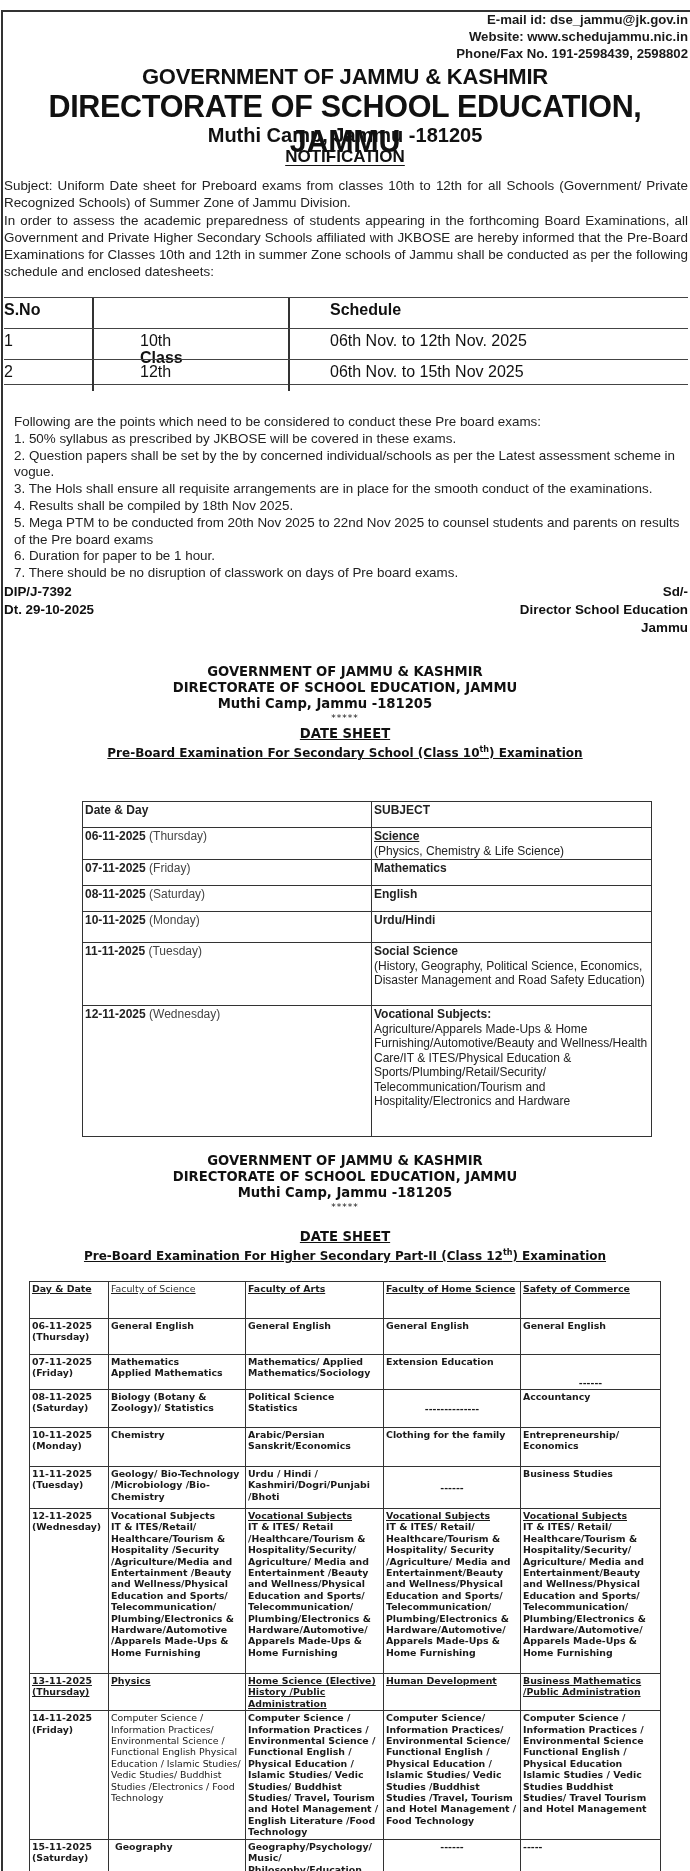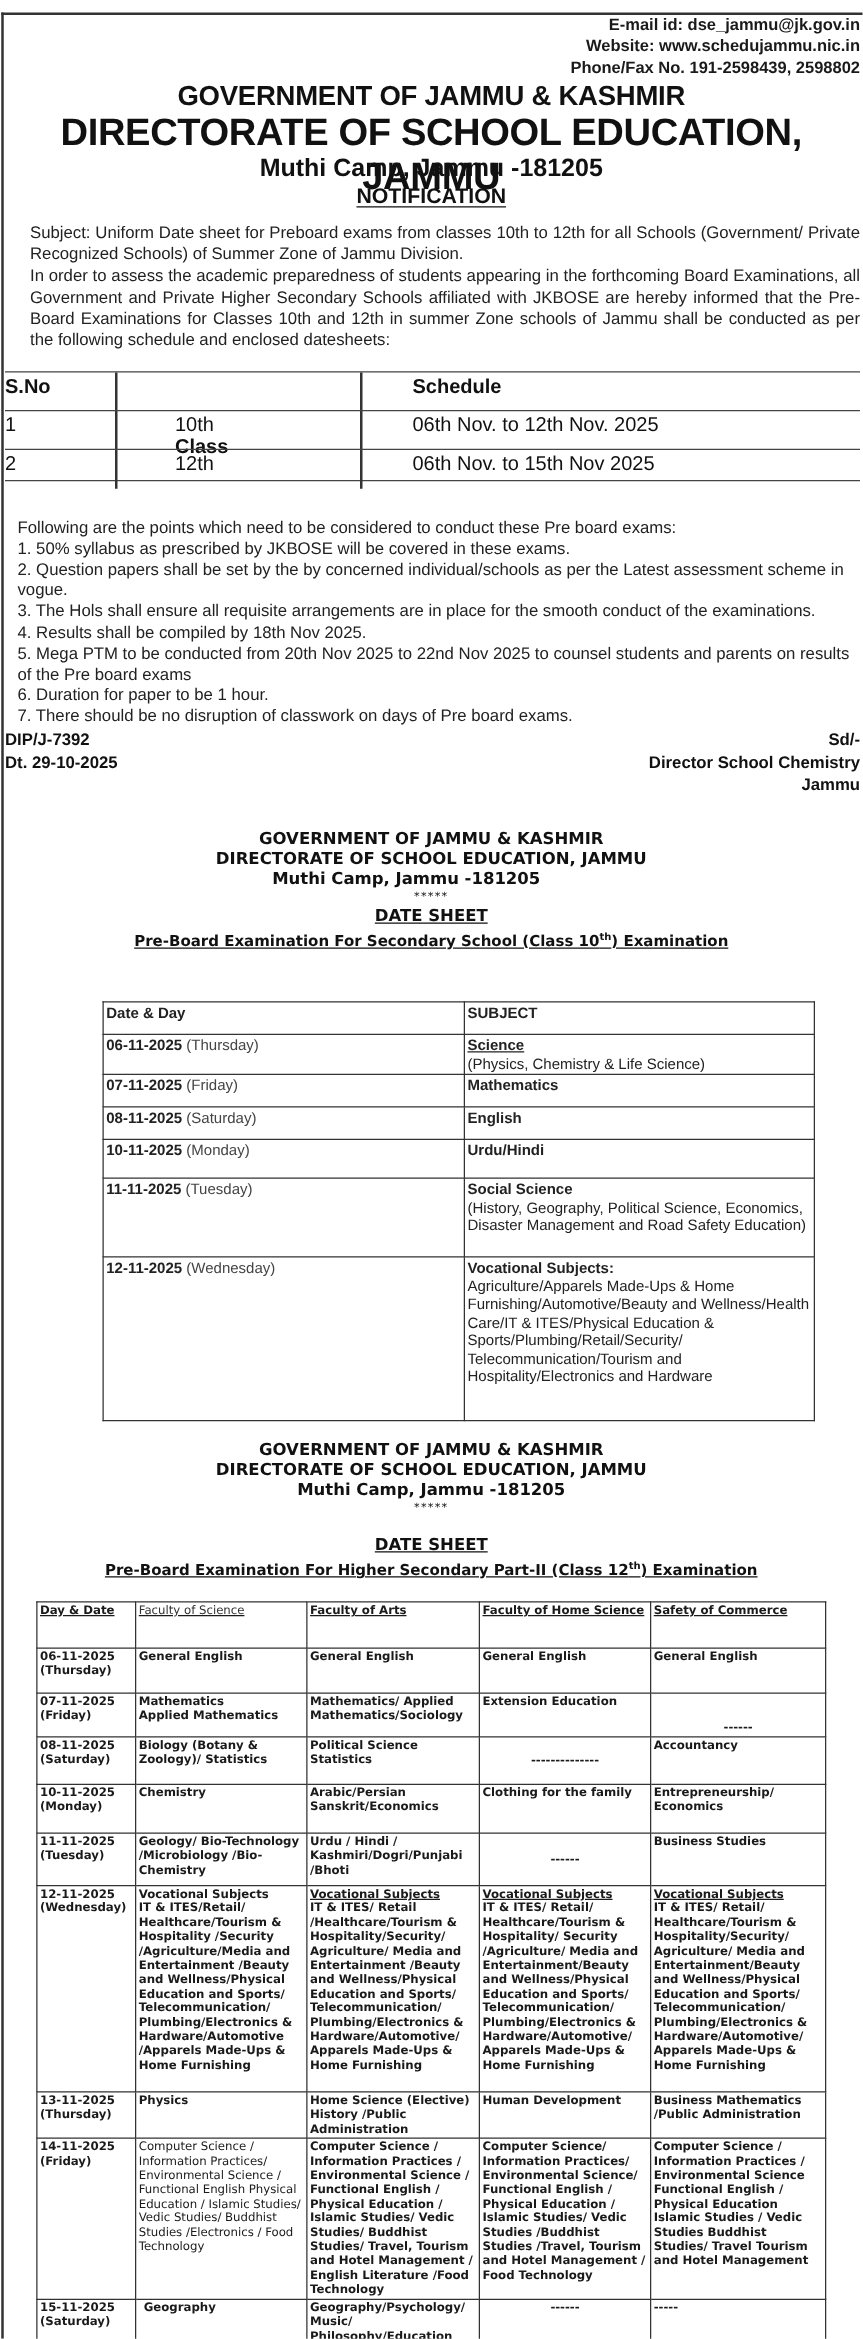--- a/index.html
+++ b/index.html
@@ -12,21 +12,21 @@
   }
 
   
   .contact { position: absolute; right: 2px; top: 11px; text-align: right; font-size: 13.2px; font-weight: bold; line-height: 17px; color: #1a1a1a; }
   .gov-title { position: absolute; left: 0; width: 690px; top: 64px; text-align: center; font-size: 22px; font-weight: bold; letter-spacing: -0.2px; }
   .dir-title { position: absolute; left: 0; width: 690px; top: 89px; text-align: center; font-size: 30.5px; font-weight: bold; letter-spacing: -0.3px; }
   .addr { position: absolute; left: 0; width: 690px; top: 124px; text-align: center; font-size: 20px; font-weight: bold; }
   .notif-title { position: absolute; left: 0; width: 690px; top: 147px; text-align: center; font-size: 17px; font-weight: bold; text-decoration: underline; text-underline-offset: 3px; }
 
   .para { position: absolute; left: 4px; width: 684px; font-size: 13.4px; line-height: 17.3px; text-align: justify; color: #222; }
-  .para p { margin: 0; padding-left: 20px; }
+  .para p { margin: 0; }
   .sched-wrap { position: absolute; left: 4px; top: 297px; width: 684px; height: 88px; border-top: 1px solid #444; border-bottom: 1px solid #444; }
   .sched-row { position: absolute; left: 0; width: 684px; height: 31px; border-bottom: 1px solid #444; }
   .sched-row:last-child { border-bottom: none; }
   .sched-cell { position: absolute; top: 3px; }
   .vline { position: absolute; top: 0; width: 2px; height: 93px; background: #333; }
 
   .points { position: absolute; left: 4px; top: 414px; width: 684px; font-size: 13.4px; line-height: 16.8px; color: #222; }
   .points div { margin: 0; padding-left: 10px; }
 
   .ref { position: absolute; left: 4px; top: 583px; font-size: 13.4px; font-weight: bold; line-height: 18px; }
@@ -112,21 +112,21 @@
   <div>6. Duration for paper to be 1 hour.</div>
   <div>7. There should be no disruption of classwork on days of Pre board exams.</div>
 </div>
 
 <div class="ref">
   <div>DIP/J-7392</div>
   <div>Dt. 29-10-2025</div>
 </div>
 <div class="sign">
   <div>Sd/-</div>
-  <div>Director School Chemistry</div>
+  <div>Director School Education</div>
   <div>Jammu</div>
 </div>
 
 <div class="ds-head" style="top:664px;">
   <div class="l1">GOVERNMENT OF JAMMU &amp; KASHMIR</div>
   <div class="l2">DIRECTORATE OF SCHOOL EDUCATION, JAMMU</div>
   <div class="l3" style="margin-right:40px;">Muthi Camp, Jammu -181205</div>
   <div class="stars">*****</div>
   <div class="ds-title" style="margin-top:2px;">DATE SHEET</div>
   <div class="ds-sub"><span>Pre-Board Examination For Secondary School (Class 10</span><sup>th</sup><span>) Examination</span></div>
@@ -286,21 +286,21 @@
     <td class="b">
           <div class="u">Vocational Subjects</div>
           <div>IT &amp; ITES/ Retail/ Healthcare/Tourism &amp; Hospitality/ Security /Agriculture/ Media and Entertainment/Beauty and Wellness/Physical Education and Sports/ Telecommunication/ Plumbing/Electronics &amp; Hardware/Automotive/ Apparels Made-Ups &amp; Home Furnishing</div>
         </td>
     <td class="b">
           <div class="u">Vocational Subjects</div>
           <div>IT &amp; ITES/ Retail/ Healthcare/Tourism &amp; Hospitality/Security/ Agriculture/ Media and Entertainment/Beauty and Wellness/Physical Education and Sports/ Telecommunication/ Plumbing/Electronics &amp; Hardware/Automotive/ Apparels Made-Ups &amp; Home Furnishing</div>
         </td>
   </tr>
 
-  <tr style="height:35px;">
+  <tr style="height:35px;text-decoration:underline;">
     <td class="b">
           <div>13-11-2025</div>
           <div>(Thursday)</div>
         </td>
     <td class="b">Physics</td>
     <td class="b">Home Science (Elective) History /Public Administration</td>
     <td class="b">Human Development</td>
     <td class="b">Business Mathematics /Public Administration</td>
   </tr>
 

